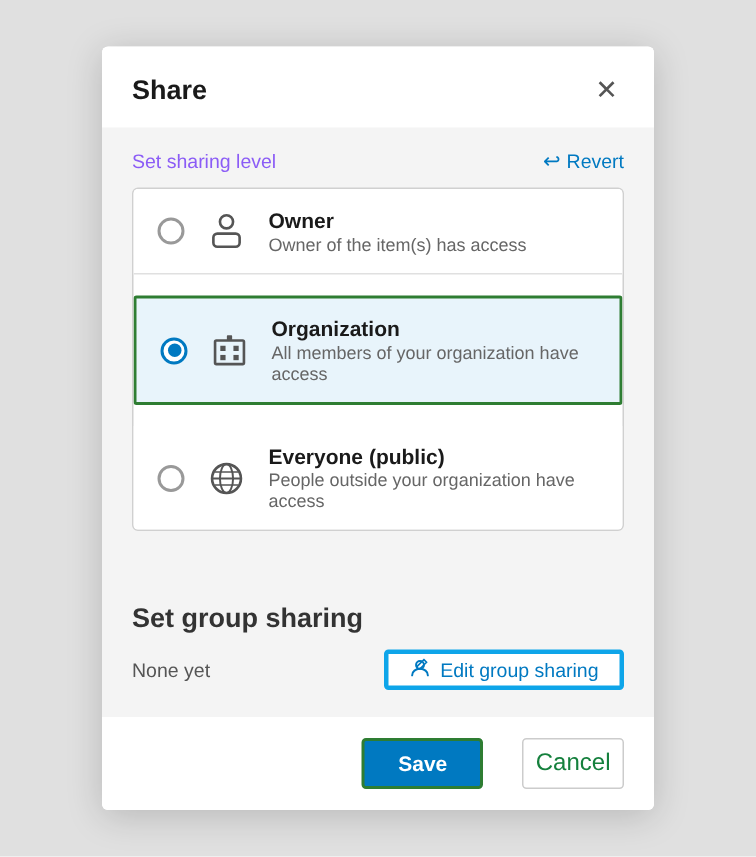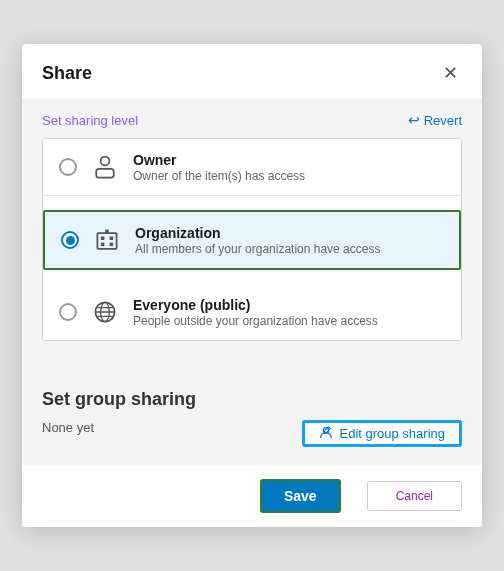--- a/index.html
+++ b/index.html
@@ -5,21 +5,21 @@
     * { box-sizing: border-box; margin: 0; padding: 0; }
     body {
       background: #e0e0e0;
       display: flex;
       align-items: center;
       justify-content: center;
       min-height: 100vh;
       font-family: -apple-system, BlinkMacSystemFont, 'Segoe UI', Arial, sans-serif;
     }
     .dialog {
-      width: 460px;
+      width: 368px;
       background: #ffffff;
       border-radius: 4px;
       box-shadow: 0 4px 24px rgba(0,0,0,0.18);
       overflow: hidden;
     }
     .dialog-header {
       display: flex;
       align-items: center;
       justify-content: space-between;
       padding: 18px 20px 14px 20px;
@@ -147,21 +147,21 @@
       padding: 14px 20px 18px 20px;
     }
     .group-label {
       font-size: 18px;
       font-weight: 600;
       color: #333;
       margin-bottom: 10px;
     }
     .group-row {
       display: flex;
-      align-items: flex-start;
+      align-items: center;
       justify-content: space-between;
       gap: 16px;
     }
     .none-yet {
       font-size: 13px;
       color: #555;
     }
     .edit-group-btn {
       display: flex;
       align-items: center;
@@ -188,24 +188,24 @@
       color: #fff;
       border: 2px solid #2e7d32;
       font-size: 14px;
       font-weight: 600;
       padding: 7px 22px;
       border-radius: 3px;
       cursor: pointer;
     }
     .cancel-btn {
       background: #fff;
-      color: #a21caf;
+      color: #15803d;
       border: 1px solid #ccc;
-      font-size: 12px;
-      padding: 7px 28px;
+      font-size: 16px;
+      padding: 7px 8px;
       border-radius: 3px;
       cursor: pointer;
     }
 
     
     .icon-svg { width: 28px; height: 28px; }
   </style>
 </head>
 <body>
 

